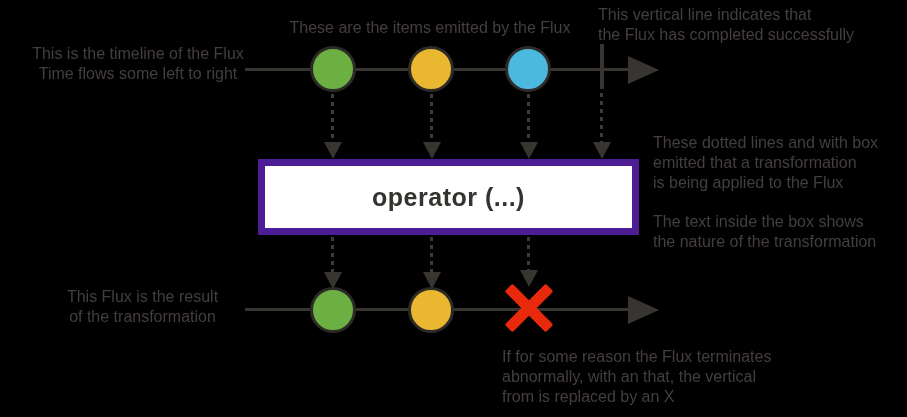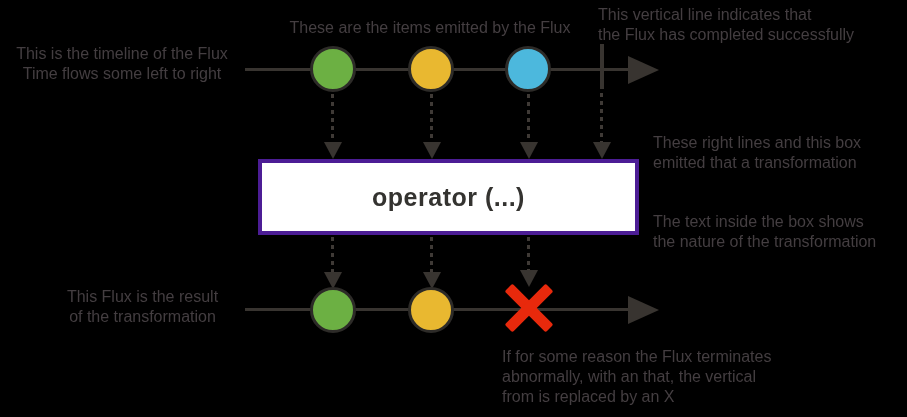--- a/index.html
+++ b/index.html
@@ -29,56 +29,57 @@
     position:absolute;width:3px;
     background:repeating-linear-gradient(to bottom,#3f3a36 0 4px,transparent 4px 8px);
   }
   .arrow-down{
     position:absolute;width:0;height:0;
     border-left:9px solid transparent;border-right:9px solid transparent;
     border-top:17px solid #383430;
   }
   #operator-box{
     position:absolute;left:258px;top:159px;width:381px;height:76px;
-    box-sizing:border-box;background:#ffffff;border:4px solid #4c1d95;
+    box-sizing:border-box;background:#ffffff;border:7px solid #4c1d95;
     display:flex;align-items:center;justify-content:center;
   }
   #operator-box .label{
     font-weight:bold;font-size:25px;color:#343330;letter-spacing:0.5px;
   }
   .xmark{position:absolute;left:505px;top:285px;width:48px;height:46px;}
   .xmark span{
     position:absolute;left:50%;top:50%;width:58px;height:11px;
     background:#e8290c;border-radius:2px;
   }
   .xmark span.a{transform:translate(-50%,-50%) rotate(45deg);}
   .xmark span.b{transform:translate(-50%,-50%) rotate(-45deg);}
 </style>
 </head>
 <body>
 
 <div id="stage">
 
-  <div class="note center" style="left:8px;top:44px;width:228px;">
+  <div class="note center" style="left:24px;top:44px;width:228px;">
     <div>This is the timeline of the Flux</div>
     <div>Time flows some left to right</div>
   </div>
 
   <div class="note" style="left:598px;top:5px;width:305px;">
     <div>This vertical line indicates that</div>
     <div>the Flux has completed successfully</div>
   </div>
 
   <div class="note center" style="left:250px;top:18px;width:360px;">
     <div>These are the items emitted by the Flux</div>
   </div>
 
   <div class="note" style="left:653px;top:133px;width:252px;">
-    <div>These right lines and this box</div>
+    <div>These dotted lines and with box</div>
     <div>emitted that a transformation</div>
+    <div>is being applied to the Flux</div>
   </div>
 
   <div class="note" style="left:653px;top:212px;width:256px;">
     <div>The text inside the box shows</div>
     <div>the nature of the transformation</div>
   </div>
 
   <div class="note center" style="left:40px;top:287px;width:205px;">
     <div>This Flux is the result</div>
     <div>of the transformation</div>

